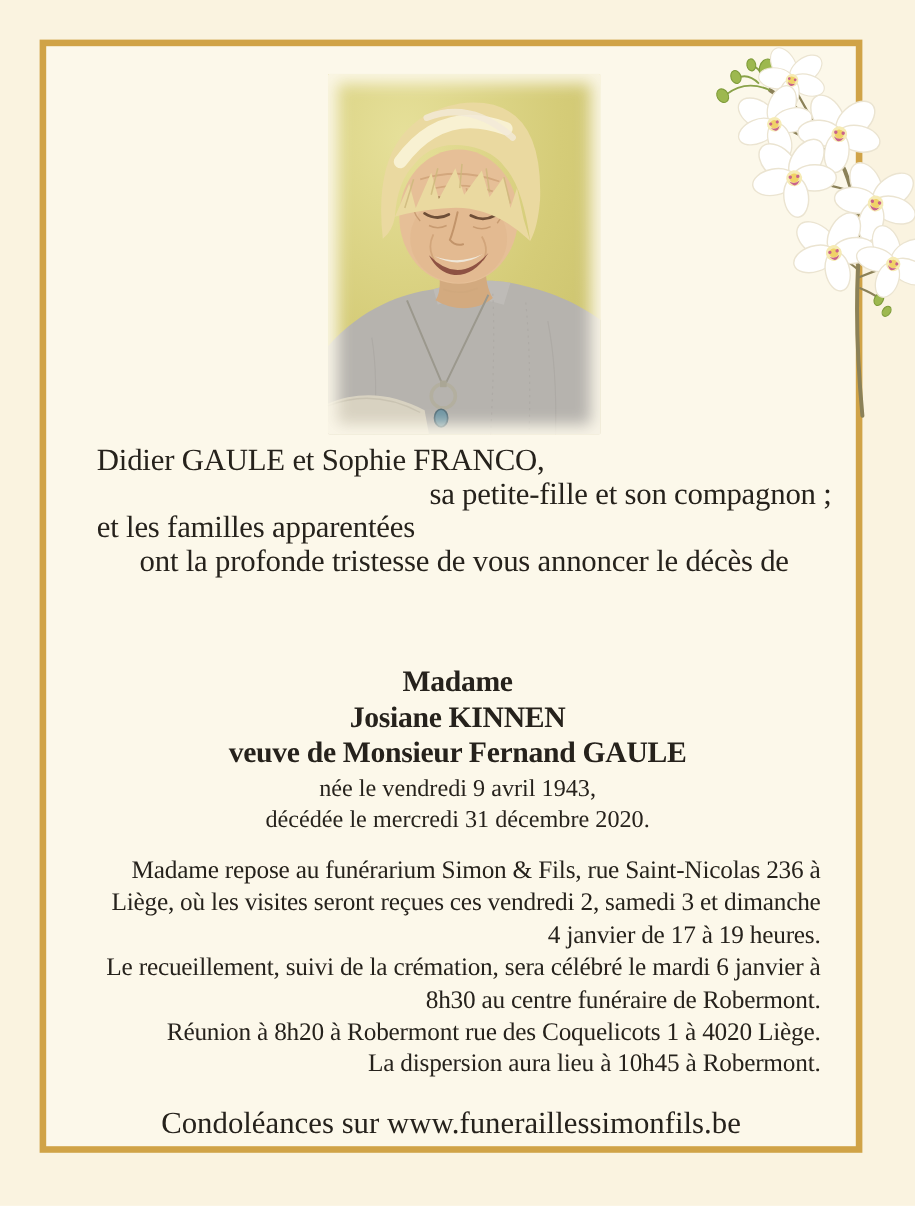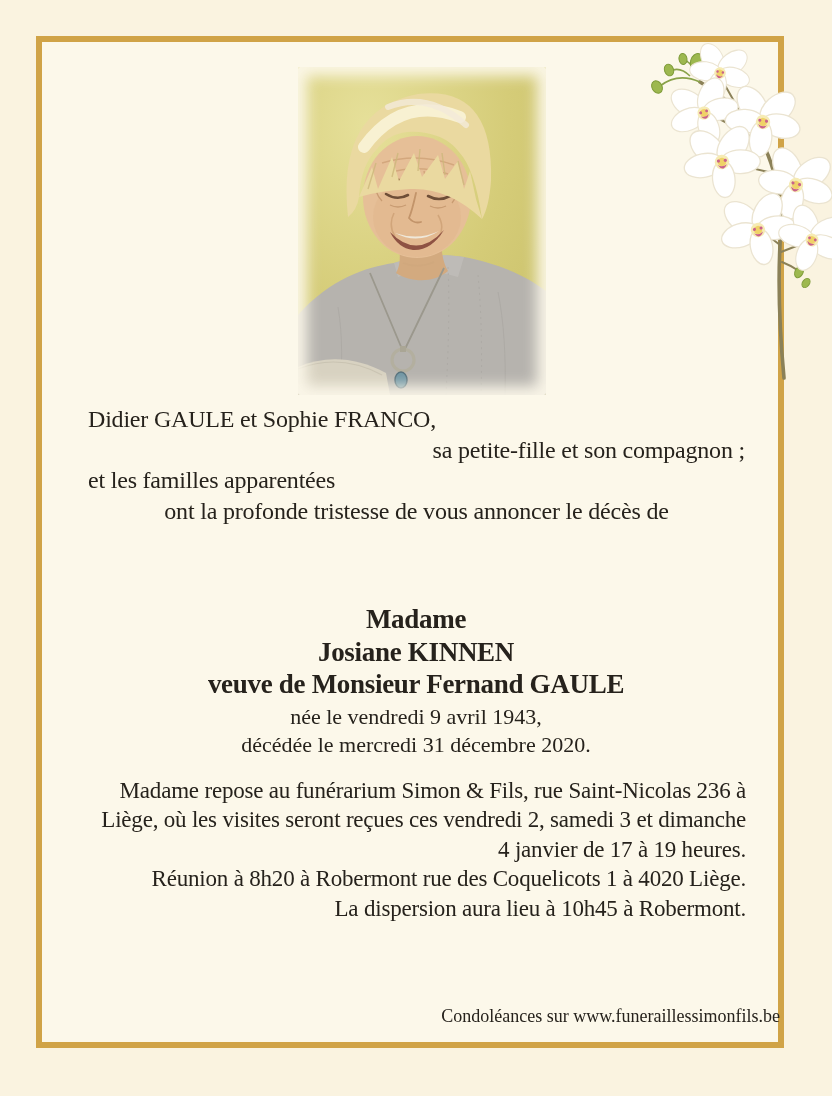--- a/index.html
+++ b/index.html
@@ -27,22 +27,22 @@
   .photo-fade {
     position:absolute; inset:0;
     box-shadow: inset 0 0 14px 9px rgba(252,248,234,.95);
     pointer-events:none;
   }
   .orchid {
     position:absolute; left:630px; top:40px;
     width:202px; height:345px;
   }
   .greeting {
-    position:absolute; left:88px; right:87px; top:404px;
-    font-size:24px; line-height:30.5px;
+    position:absolute; left:88px; right:76px; top:404px;
+    font-size:28px; line-height:30.5px;
     letter-spacing:-0.2px;
   }
   .g-left   { text-align:left; }
   .g-right  { text-align:right; }
   .g-center { text-align:center; }
   .deceased {
     position:absolute; left:40px; right:40px; top:603px;
     text-align:center;
   }
   .dc-title, .dc-name, .dc-widow {
@@ -55,22 +55,22 @@
   .dc-birth { margin-top:2px; }
   .details {
     position:absolute; left:86px; right:86px; top:776px;
     text-align:right;
     font-size:23px; line-height:29.4px;
     letter-spacing:-0.2px;
   }
   .details p { margin:0; }
   .condolences {
     position:absolute; left:40px; right:52px; top:1006px;
-    text-align:right;
-    font-size:18px;
+    text-align:center;
+    font-size:28px;
   }
 </style>
 </head>
 <body>
 
 <div>
 
   <div class="frame"></div>
 
   <div class="photo">
@@ -229,19 +229,20 @@
   <div class="deceased">
     <div class="dc-title">Madame</div>
     <div class="dc-name">Josiane KINNEN</div>
     <div class="dc-widow">veuve de Monsieur Fernand GAULE</div>
     <div class="dc-birth">née le vendredi 9 avril 1943,</div>
     <div class="dc-death">décédée le mercredi 31 décembre 2020.</div>
   </div>
 
   <div class="details">
     <p>Madame repose au funérarium Simon &amp; Fils, rue Saint-Nicolas 236 à Liège, où les visites seront reçues ces vendredi 2, samedi 3 et dimanche 4 janvier de 17 à 19 heures.</p>
+    <p>Le recueillement, suivi de la crémation, sera célébré le mardi 6 janvier à 8h30 au centre funéraire de Robermont.</p>
     <p>Réunion à 8h20 à Robermont rue des Coquelicots 1 à 4020 Liège.</p>
     <p>La dispersion aura lieu à 10h45 à Robermont.</p>
   </div>
 
   <div class="condolences">Condoléances sur www.funeraillessimonfils.be</div>
 
 </div>
 
 </body></html>

